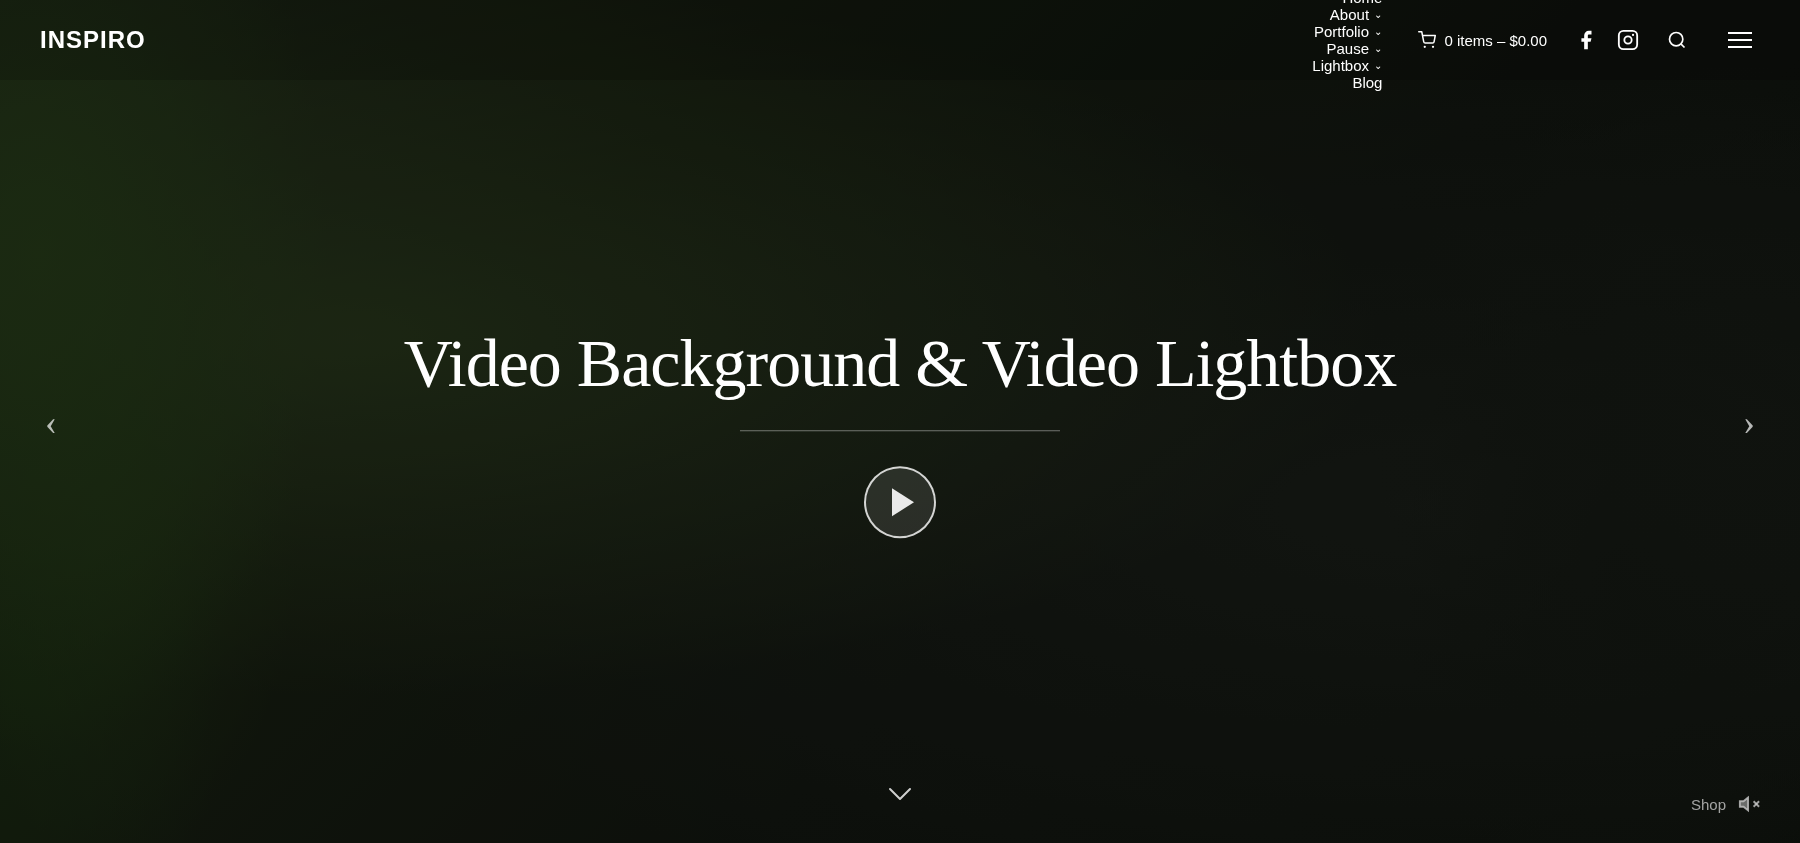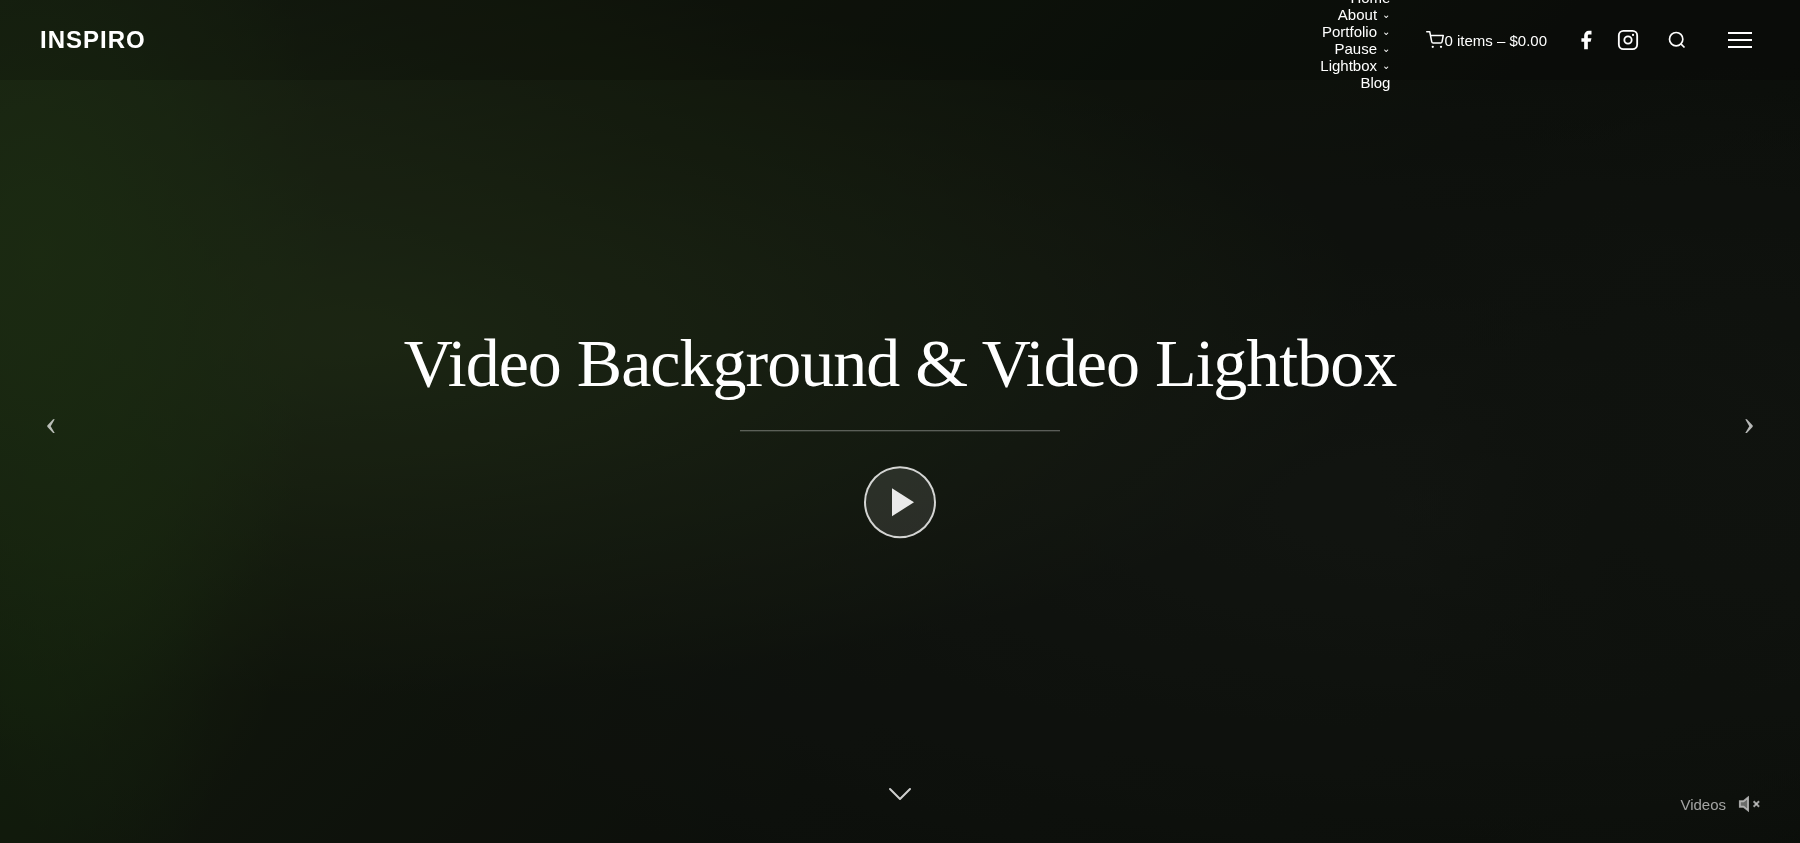--- a/index.html
+++ b/index.html
@@ -105,20 +105,21 @@
     }
 
     .chevron {
       font-size: 10px;
       display: inline-block;
     }
 
     .cart-area {
       display: flex;
       align-items: center;
+      gap: 8px;
       color: #ffffff;
       font-family: 'Arial', sans-serif;
       font-size: 15px;
       padding: 0 18px;
       cursor: pointer;
       justify-content: flex-end;
     }
 
     .cart-icon-svg {
       width: 18px;
@@ -388,21 +389,21 @@
 
 <div class="arrow-next">›</div>
 
 <div class="scroll-down">
   <svg width="28" height="28" viewBox="0 0 28 28" fill="none" xmlns="http://www.w3.org/2000/svg">
     <polyline points="4,9 14,19 24,9" stroke="rgba(255,255,255,0.8)" stroke-width="2" fill="none" stroke-linecap="round" stroke-linejoin="round"></polyline>
   </svg>
 </div>
 
 <div class="video-controls">
-  <span class="pause-btn">Videos</span>
+  <span class="pause-btn">Shop</span>
   <span class="mute-btn">
     <svg width="22" height="22" viewBox="0 0 24 24" fill="none" stroke="rgba(200,200,200,0.8)" stroke-width="2" xmlns="http://www.w3.org/2000/svg">
       <polygon points="11 5 6 9 2 9 2 15 6 15 11 19 11 5" fill="rgba(200,200,200,0.5)" stroke="rgba(200,200,200,0.8)"></polygon>
       <line x1="23" y1="9" x2="17" y2="15"></line>
       <line x1="17" y1="9" x2="23" y2="15"></line>
     </svg>
   </span>
 </div>
 
 </body></html>

